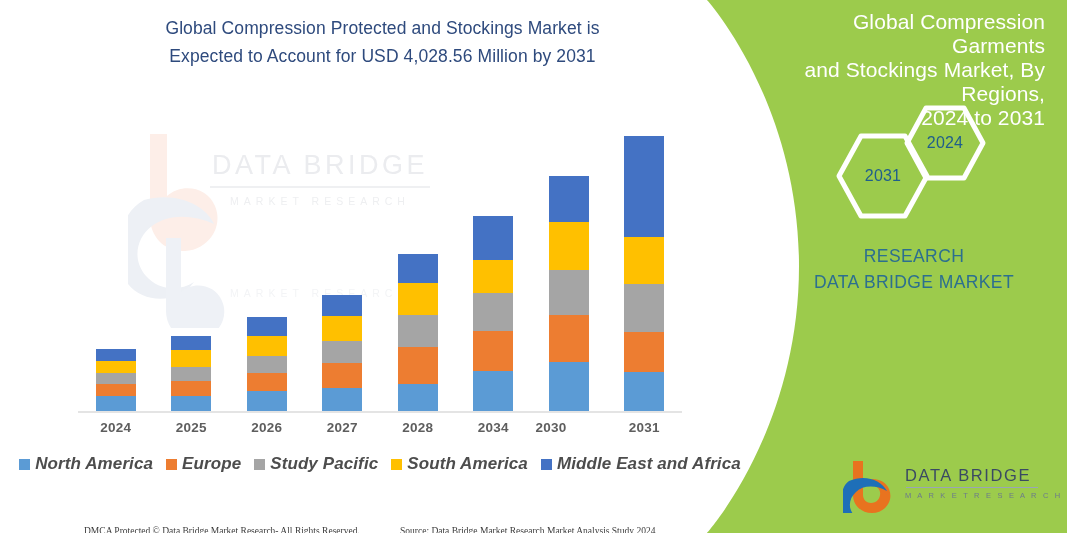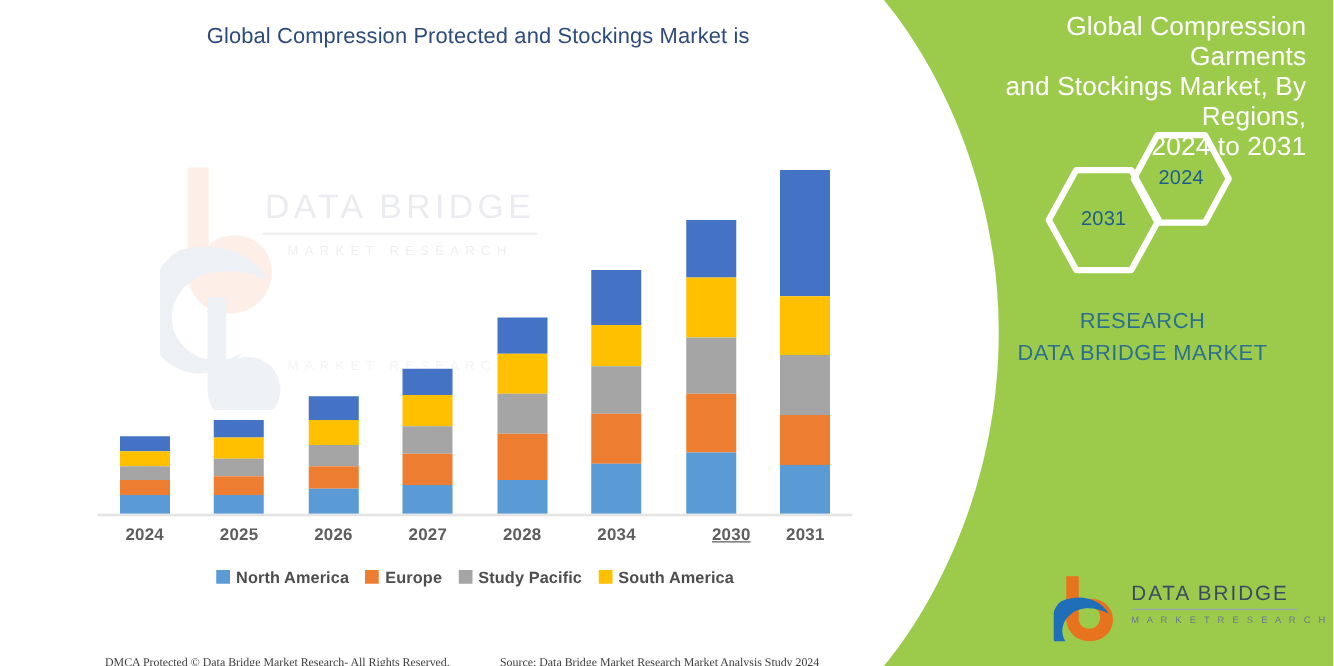--- a/index.html
+++ b/index.html
@@ -265,24 +265,25 @@
     align-items: center;
     gap: 5px;
   }
   .legend-swatch {
     width: 11px;
     height: 11px;
     flex: 0 0 auto;
   }
   .legend-label {
     color: #4d4d4d;
-    font-size: 13px;
+    font-size: 17px;
     font-weight: bold;
     white-space: nowrap;
     letter-spacing: 0.1px;
+    font-style: italic;
   }
 
   .footer {
     position: absolute;
     left: 0;
     top: 507px;
     width: 706px;
     height: 22px;
     margin-top: 19px;
   }
@@ -305,20 +306,21 @@
     white-space: nowrap;
   }
 </style>
 </head>
 <body>
 
 <div id="infographic">
 
   <div class="chart-title">
     <div>Global Compression Protected and Stockings Market is</div>
+    <div>Expected to Account for USD 4,028.56 Million by 2031</div>
   </div>
 
   <div class="watermark">
     <svg width="300" height="200" viewBox="0 0 300 200">
       <path d="M22 6 h17 v62 c14,-13 40,-10 48,10 c9,21 -7,44 -30,45 c-21,1 -35,-15 -35,-34 z" fill="#fdeee8"></path>
       <path d="M16 72 c34,-9 62,6 70,24 c-22,-10 -46,-10 -62,2 c-16,12 -20,34 -6,50 c12,14 33,16 48,6 c-16,22 -50,22 -66,2 c-18,-22 -11,-70 16,-84 z" fill="#edf0f5"></path>
       <path d="M38 110 h15 v54 c12,-11 34,-8 41,9 c8,18 -6,38 -26,39 c-18,1 -30,-13 -30,-29 z" fill="#eef1f6"></path>
     </svg>
     <div class="wm-text">
       <div class="wm-main">DATA BRIDGE</div>
@@ -408,40 +410,44 @@
     <div class="axis-line"></div>
   </div>
 
   <div class="xlabels" id="xlabels">
       <div class="xlabel" style="left: 1.75px;">2024</div>
       <div class="xlabel" style="left: 77.25px;">2025</div>
       <div class="xlabel" style="left: 152.75px;">2026</div>
       <div class="xlabel" style="left: 228.25px;">2027</div>
       <div class="xlabel" style="left: 303.75px;">2028</div>
       <div class="xlabel" style="left: 379.25px;">2034</div>
-      <div class="xlabel" style="left: 471px; text-decoration: underline;">2030</div>
+      <div class="xlabel" style="left: 437px;">2030</div>
       <div class="xlabel" style="left: 530.25px;">2031</div>
     </div>
 
   <div class="legend" id="legend">
       <div class="legend-item">
         <span class="legend-swatch" style="background: rgb(91, 155, 213);"></span>
         <span class="legend-label">North America</span>
       </div>
       <div class="legend-item">
         <span class="legend-swatch" style="background: rgb(237, 125, 49);"></span>
         <span class="legend-label">Europe</span>
       </div>
       <div class="legend-item">
         <span class="legend-swatch" style="background: rgb(165, 165, 165);"></span>
         <span class="legend-label">Study Pacific</span>
       </div>
       <div class="legend-item">
         <span class="legend-swatch" style="background: rgb(255, 192, 0);"></span>
         <span class="legend-label">South America</span>
+      </div>
+      <div class="legend-item">
+        <span class="legend-swatch" style="background: rgb(68, 114, 196);"></span>
+        <span class="legend-label">Middle East and Africa</span>
       </div>
     </div>
 
   <div class="footer">
     <div class="footer-left">DMCA Protected © Data Bridge Market Research-  All Rights Reserved.</div>
     <div class="footer-right">Source: Data Bridge Market Research  Market Analysis Study 2024</div>
   </div>
 
   <div class="right-panel">
     <svg class="right-panel-bg" viewBox="0 0 360 533" preserveAspectRatio="none">

